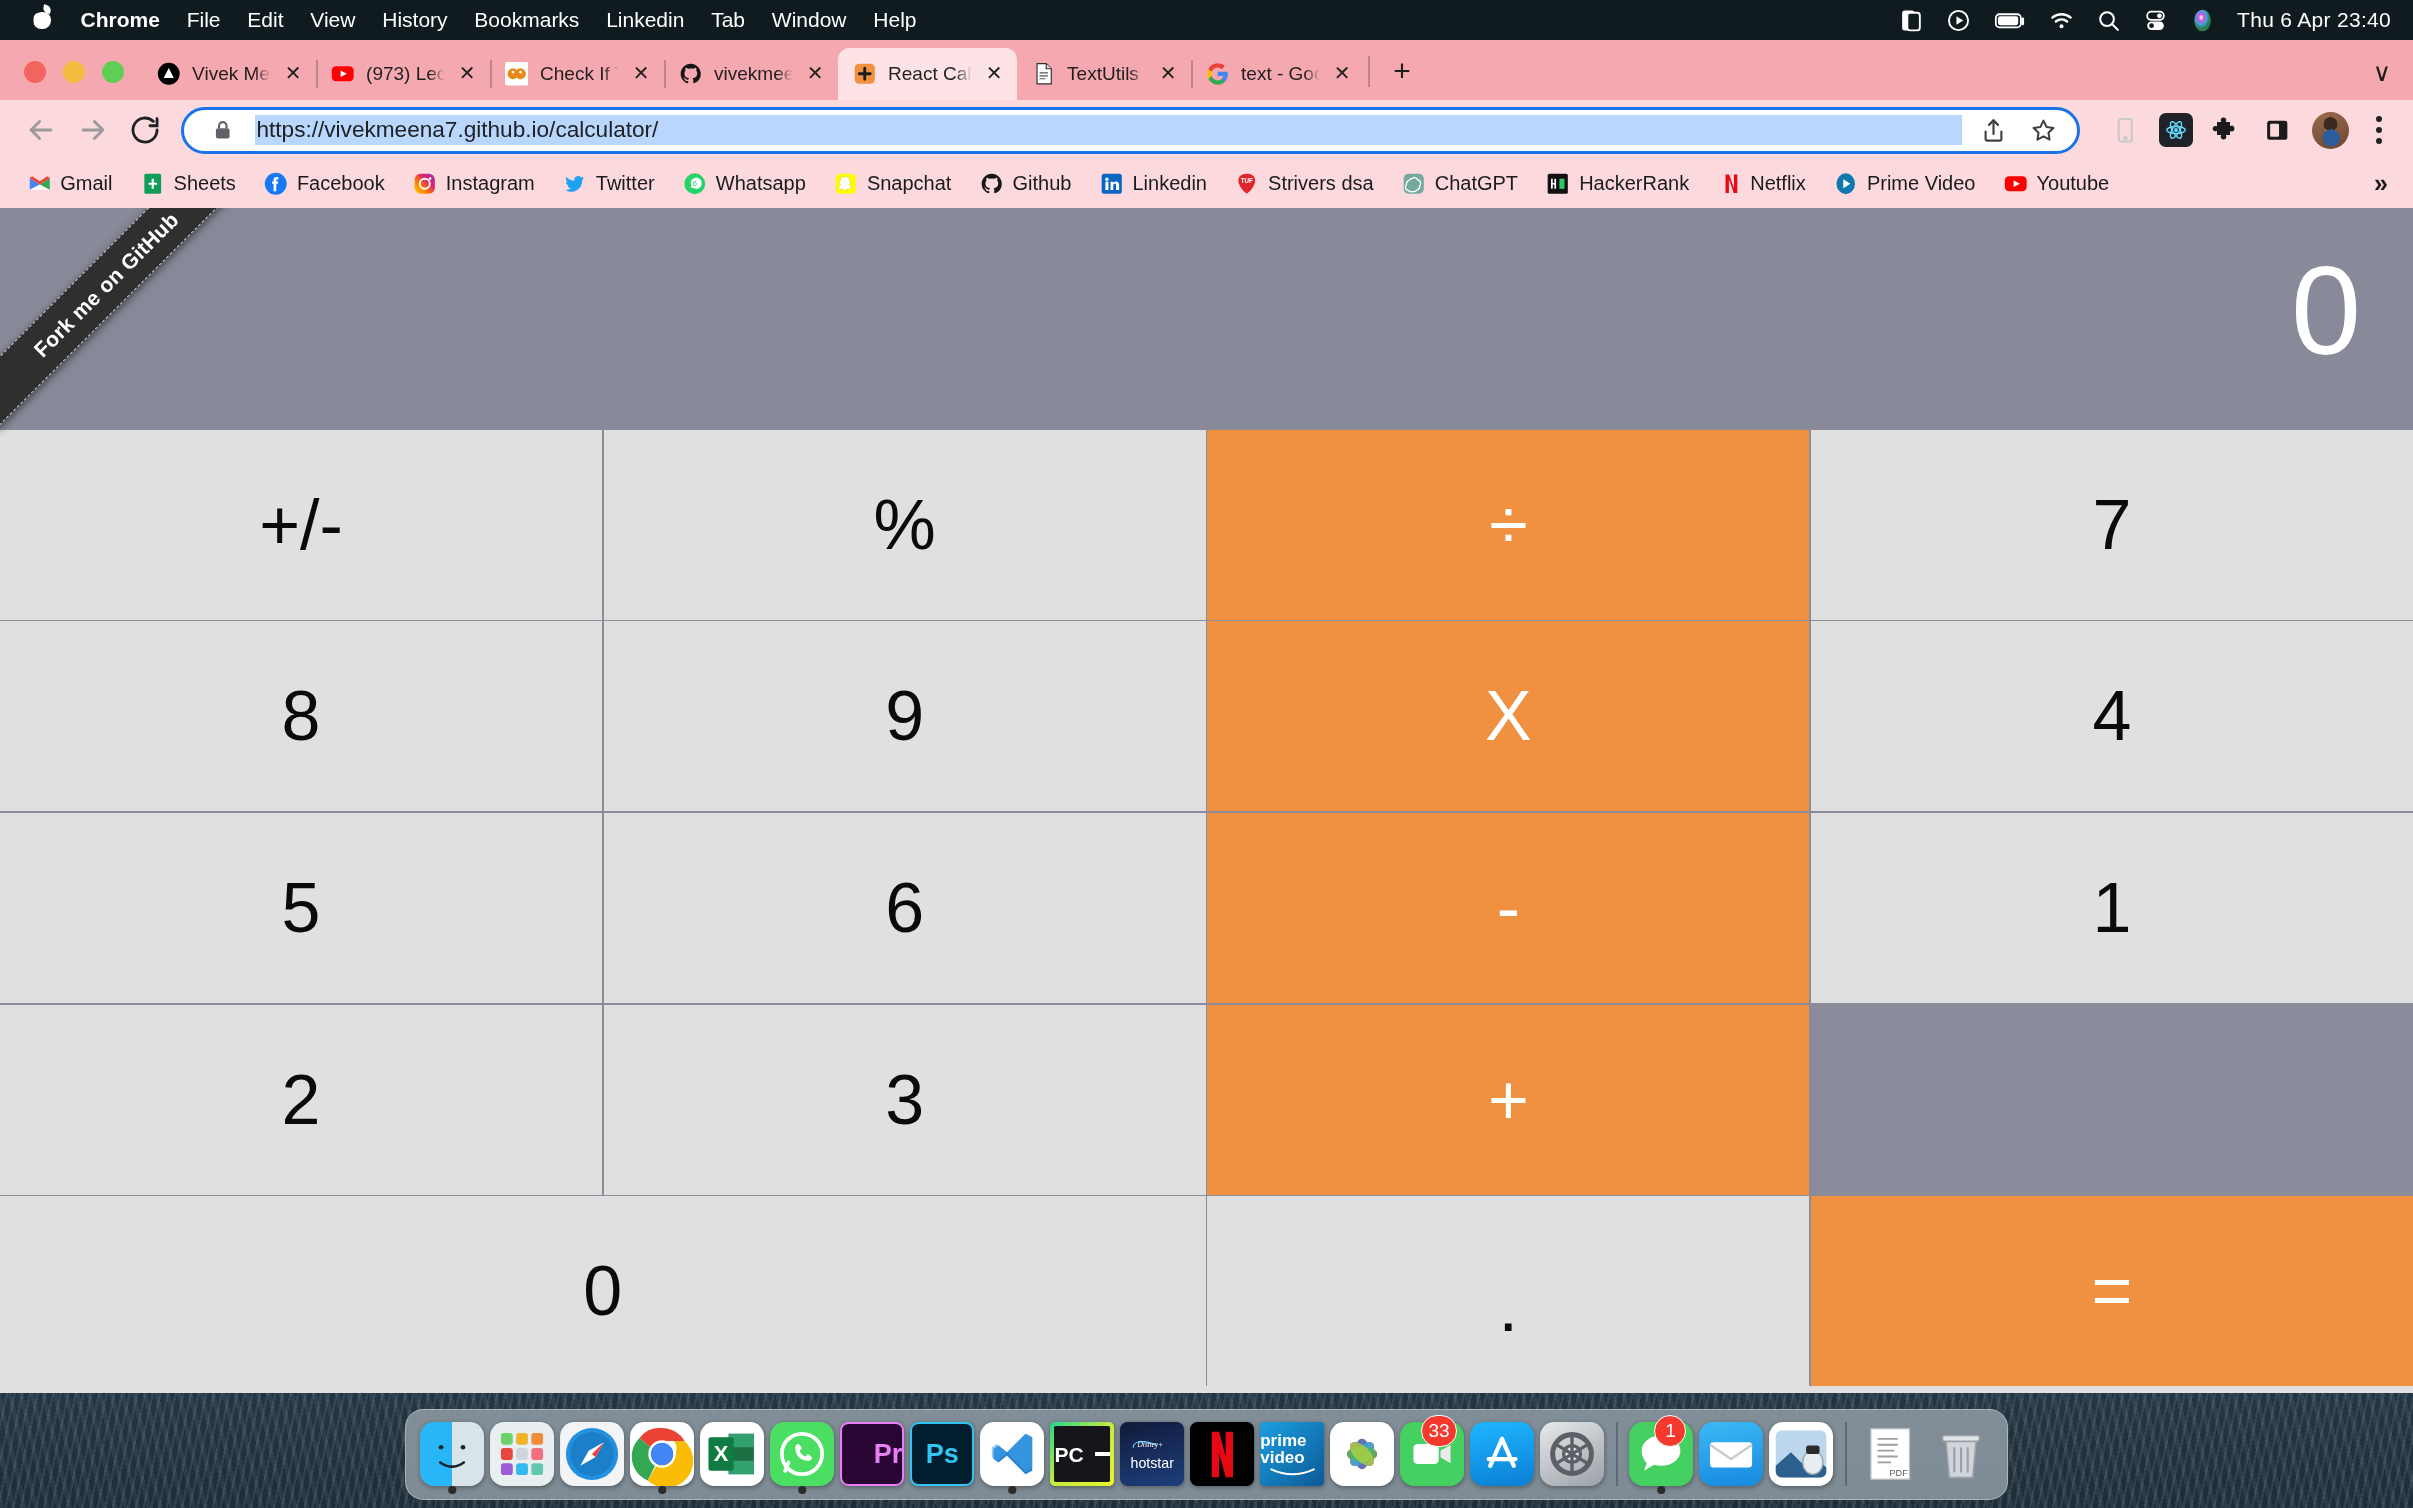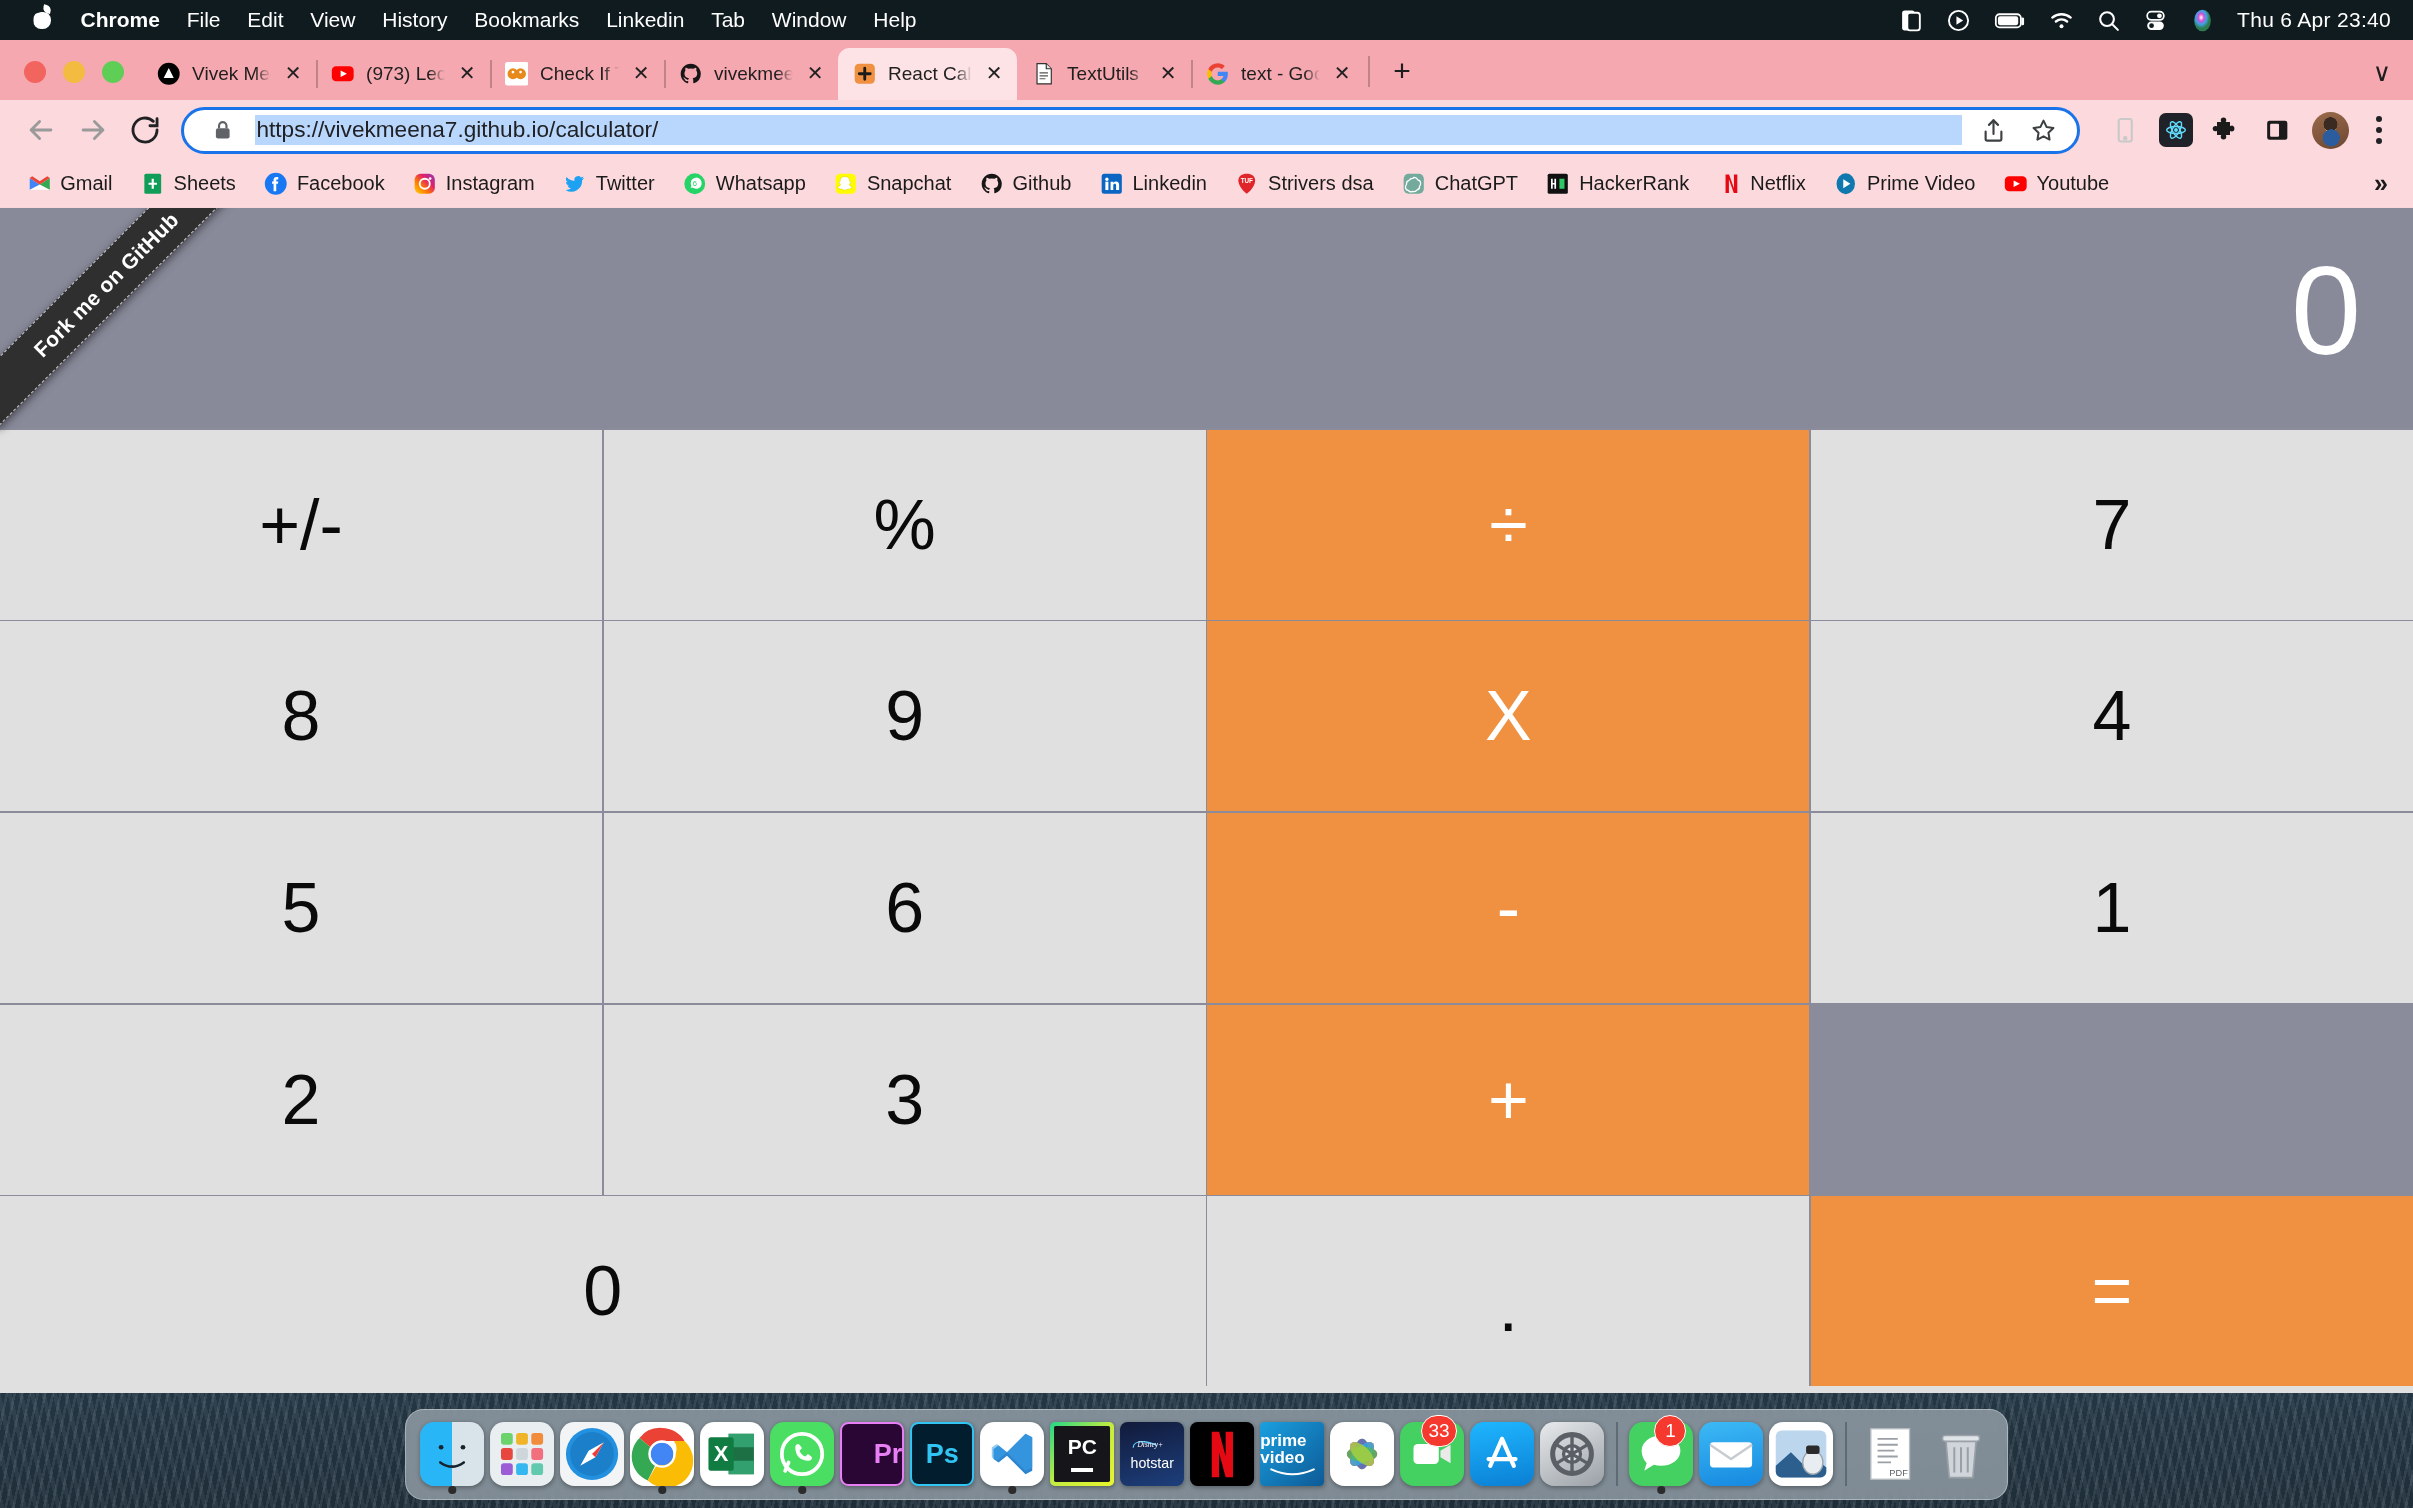--- a/index.html
+++ b/index.html
@@ -807,21 +807,21 @@
       <svg viewBox="0 0 76 76" style="width:100%;height:100%">
         <path d="M54 14 L62 18 v40 l-8 4 -22-22 -10 8 -6-4 v-12 l6-4 10 8z" fill="#2e86d0"></path>
         <path d="M54 14 L32 36 L20 26 l-6 4 v12 l6 4 12-10 22 22 8-4 V18z" fill="#3aa0e8" opacity=".55"></path>
       </svg>
     </div>
     <span class="dock-dot"></span>
   </div>
 
   <div class="dock-item">
     <div class="dock-icon" style="background:linear-gradient(135deg,#21d789,#c3ec40,#e9f62d);padding:4.2px;border-radius:5px">
-      <div style="width:100%;height:100%;background:#16161a;border-radius:1.7px;display:flex;flex-direction:column;align-items:center;justify-content:center;gap:11px">
+      <div style="width:100%;height:100%;background:#16161a;border-radius:1.7px;display:flex;flex-direction:row;align-items:center;justify-content:center;gap:11px">
         <span style="color:#fff;font-size:21px;font-weight:bold;line-height:1">PC</span>
         <span style="width:22px;height:3.4px;background:#fff;display:block"></span>
       </div>
     </div>
   </div>
 
   <div class="dock-item">
     <div class="dock-icon" style="background:linear-gradient(165deg,#111a3a,#1d3f7c);display:flex;flex-direction:column;align-items:center;justify-content:center;gap:3.4px;border-radius:7.5px">
       <svg viewBox="0 0 60 18" style="width:45px;height:13.4px">
         <path d="M4 13c0-5 5-8 12-8 8 0 14 2 20 5" stroke="#5fd0ff" stroke-width="1.6" fill="none"></path>

